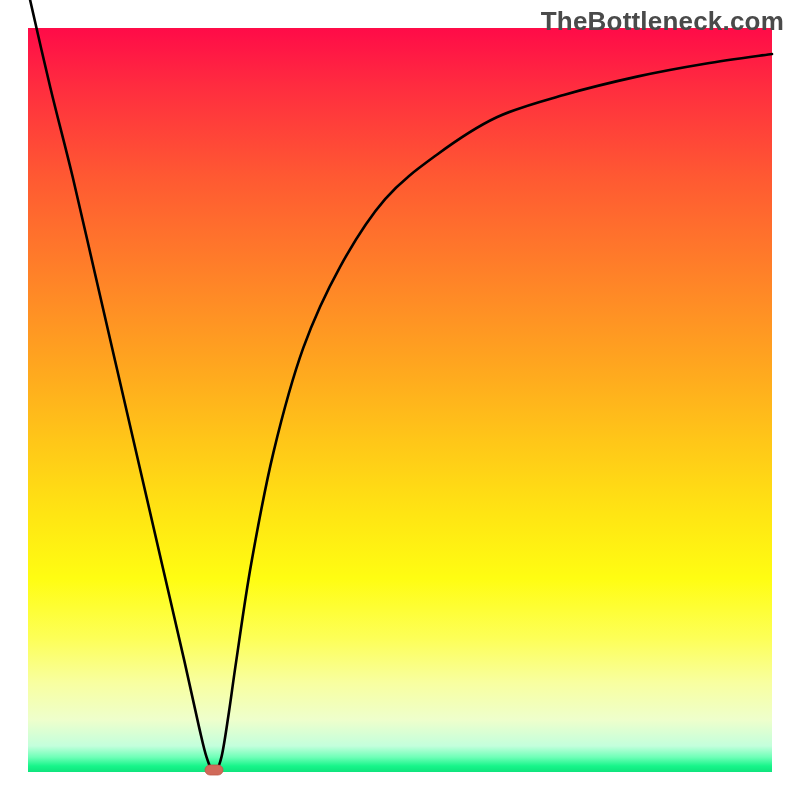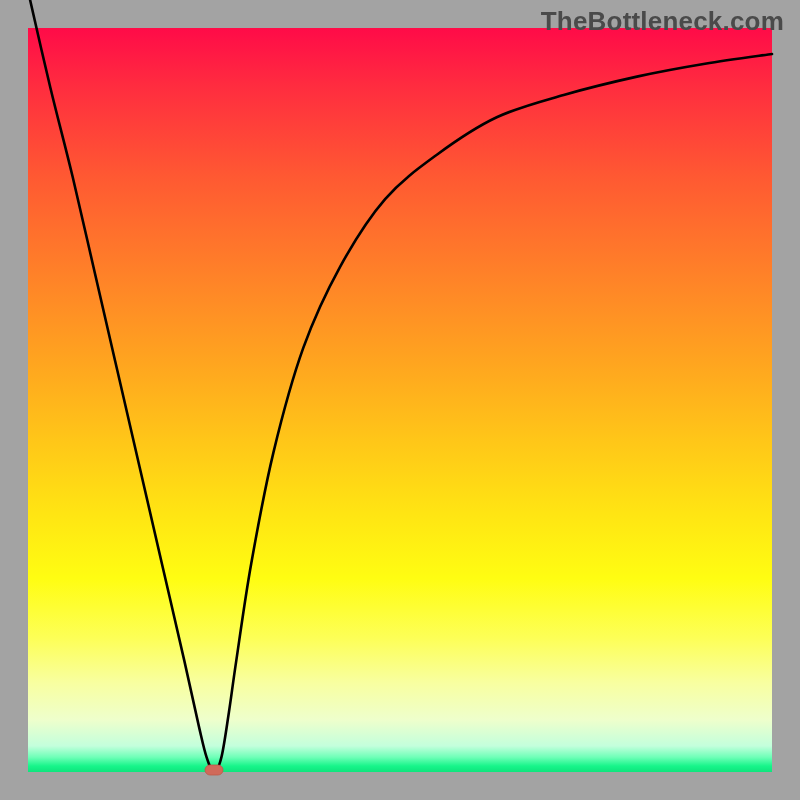--- a/index.html
+++ b/index.html
@@ -8,21 +8,21 @@
     width: 800px;
     height: 800px;
     background: #000;
     overflow: hidden;
     font-family: Arial, Helvetica, sans-serif;
   }
   .frame {
     position: relative;
     width: 800px;
     height: 800px;
-    background: #a3a3a3;
+    background: #ffffff;
   }
   .watermark {
     position: absolute;
     top: 6px;
     right: 16px;
     color: #4a4a4a;
     font-size: 26px;
     font-weight: 600;
     letter-spacing: 0.2px;
     z-index: 10;

